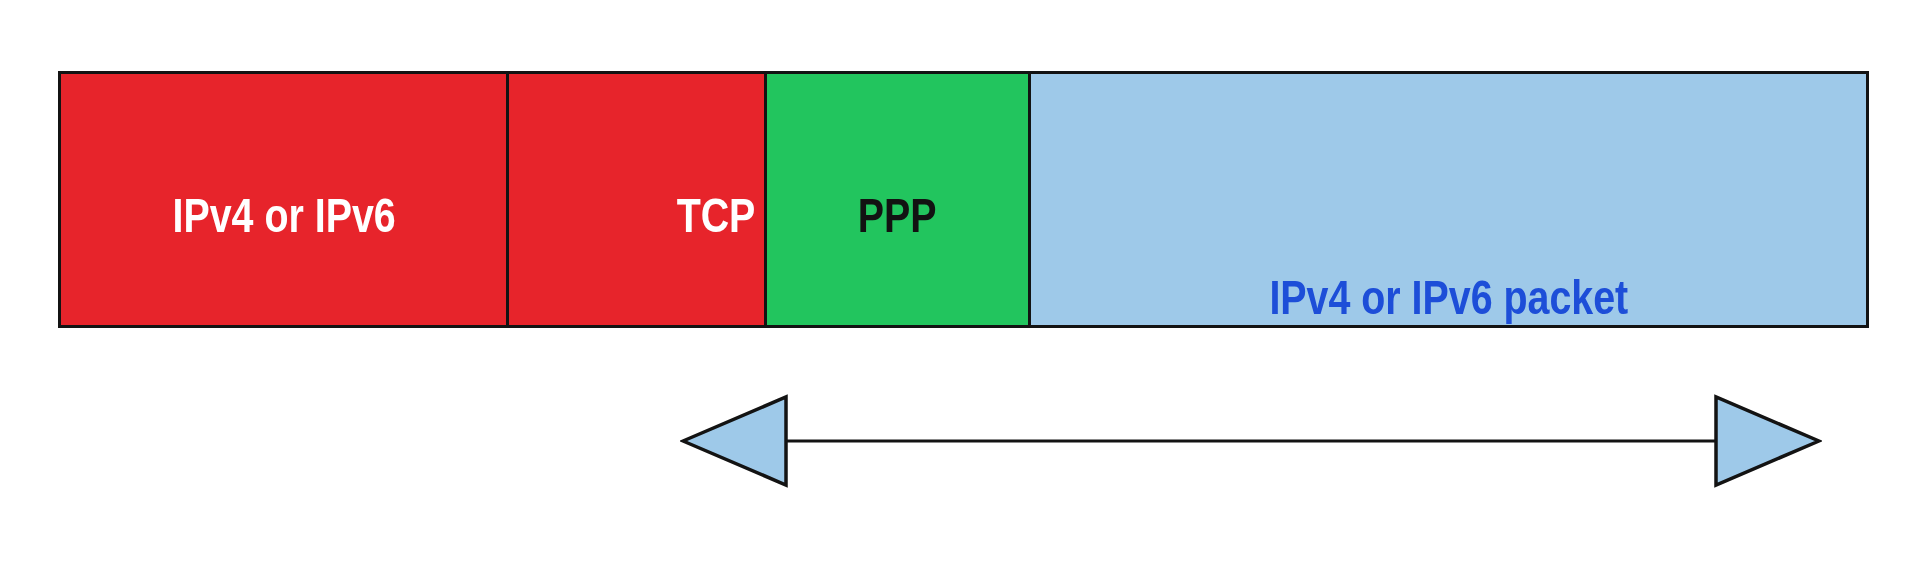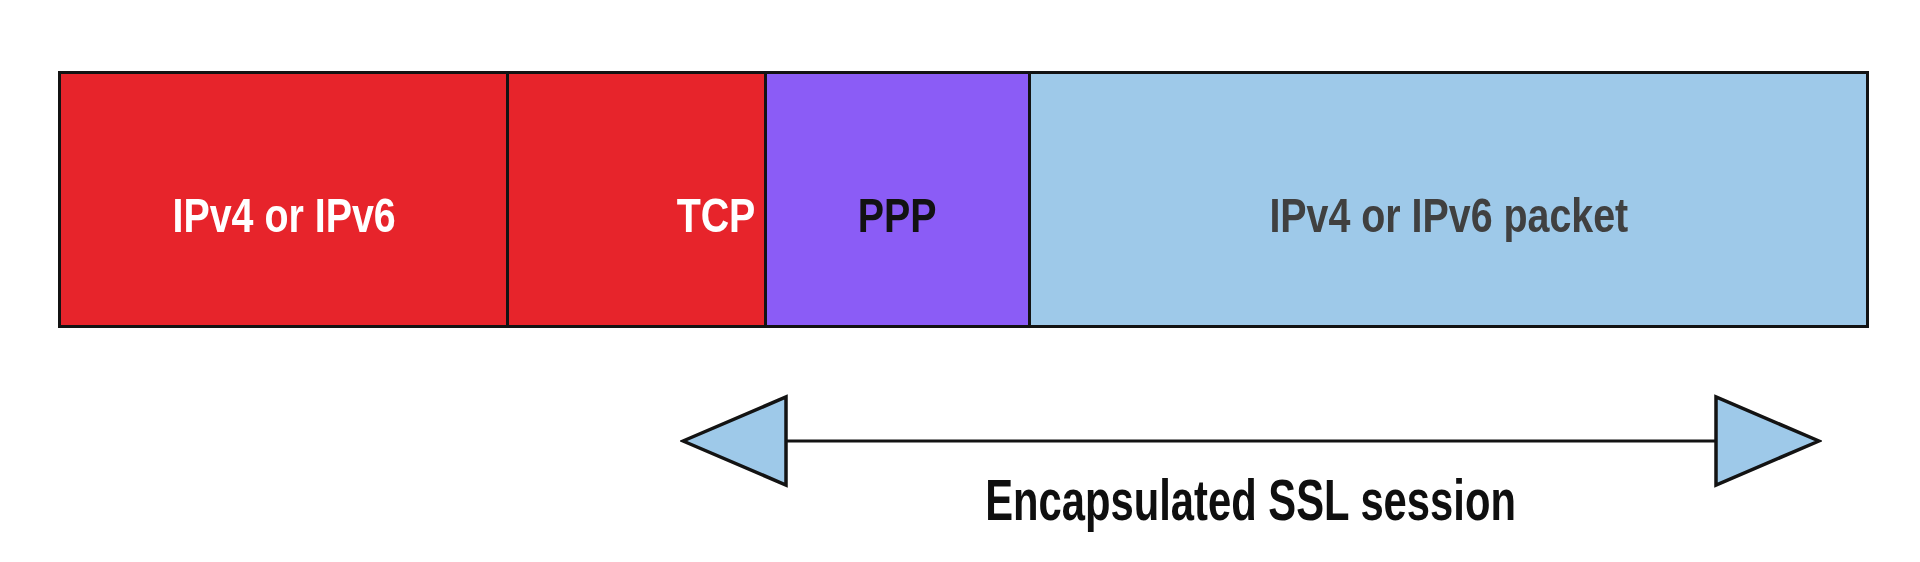--- a/index.html
+++ b/index.html
@@ -73,31 +73,28 @@
 
 <div class="canvas">
 
   <div class="packet-bar">
     <div class="segment" style="flex-grow: 21.7; background: rgb(231, 36, 43); color: rgb(255, 255, 255);">
       <span class="seg-label">IPv4 or IPv6</span>
     </div>
     <div class="segment" style="flex-grow: 12.4; background: rgb(231, 36, 43); color: rgb(255, 255, 255); justify-content: flex-end;">
       <span class="seg-label">TCP</span>
     </div>
-    <div class="segment" style="flex-grow: 12.7; background: #8b5cf6; color: rgb(18, 18, 18);">
+    <div class="segment" style="flex-grow: 12.7; background: #22c55e; color: rgb(18, 18, 18);">
       <span class="seg-label">PPP</span>
     </div>
-    <div class="segment" style="flex-grow: 40.7; background: rgb(158, 201, 233); color: #404040;">
+    <div class="segment" style="flex-grow: 40.7; background: rgb(158, 201, 233); color: #1d4ed8; align-items: flex-end;">
       <span class="seg-label">IPv4 or IPv6 packet</span>
     </div>
   </div>
 
   <svg class="arrow-svg" viewBox="0 0 1142 104" xmlns="http://www.w3.org/2000/svg">
     <line x1="100" y1="52" x2="1042" y2="52" stroke="#131313" stroke-width="3"></line>
     <polygon points="3,52 106,8 106,96" stroke-width="3.5" stroke-linejoin="miter" fill="#9ec9e9" stroke="#131313"></polygon>
     <polygon points="1139,52 1036,8 1036,96" stroke-width="3.5" stroke-linejoin="miter" fill="#9ec9e9" stroke="#131313"></polygon>
   </svg>
 
-  <div class="arrow-label">
-    <span class="cond">Encapsulated SSL session</span>
-  </div>
 
 </div>
 
 </body></html>

